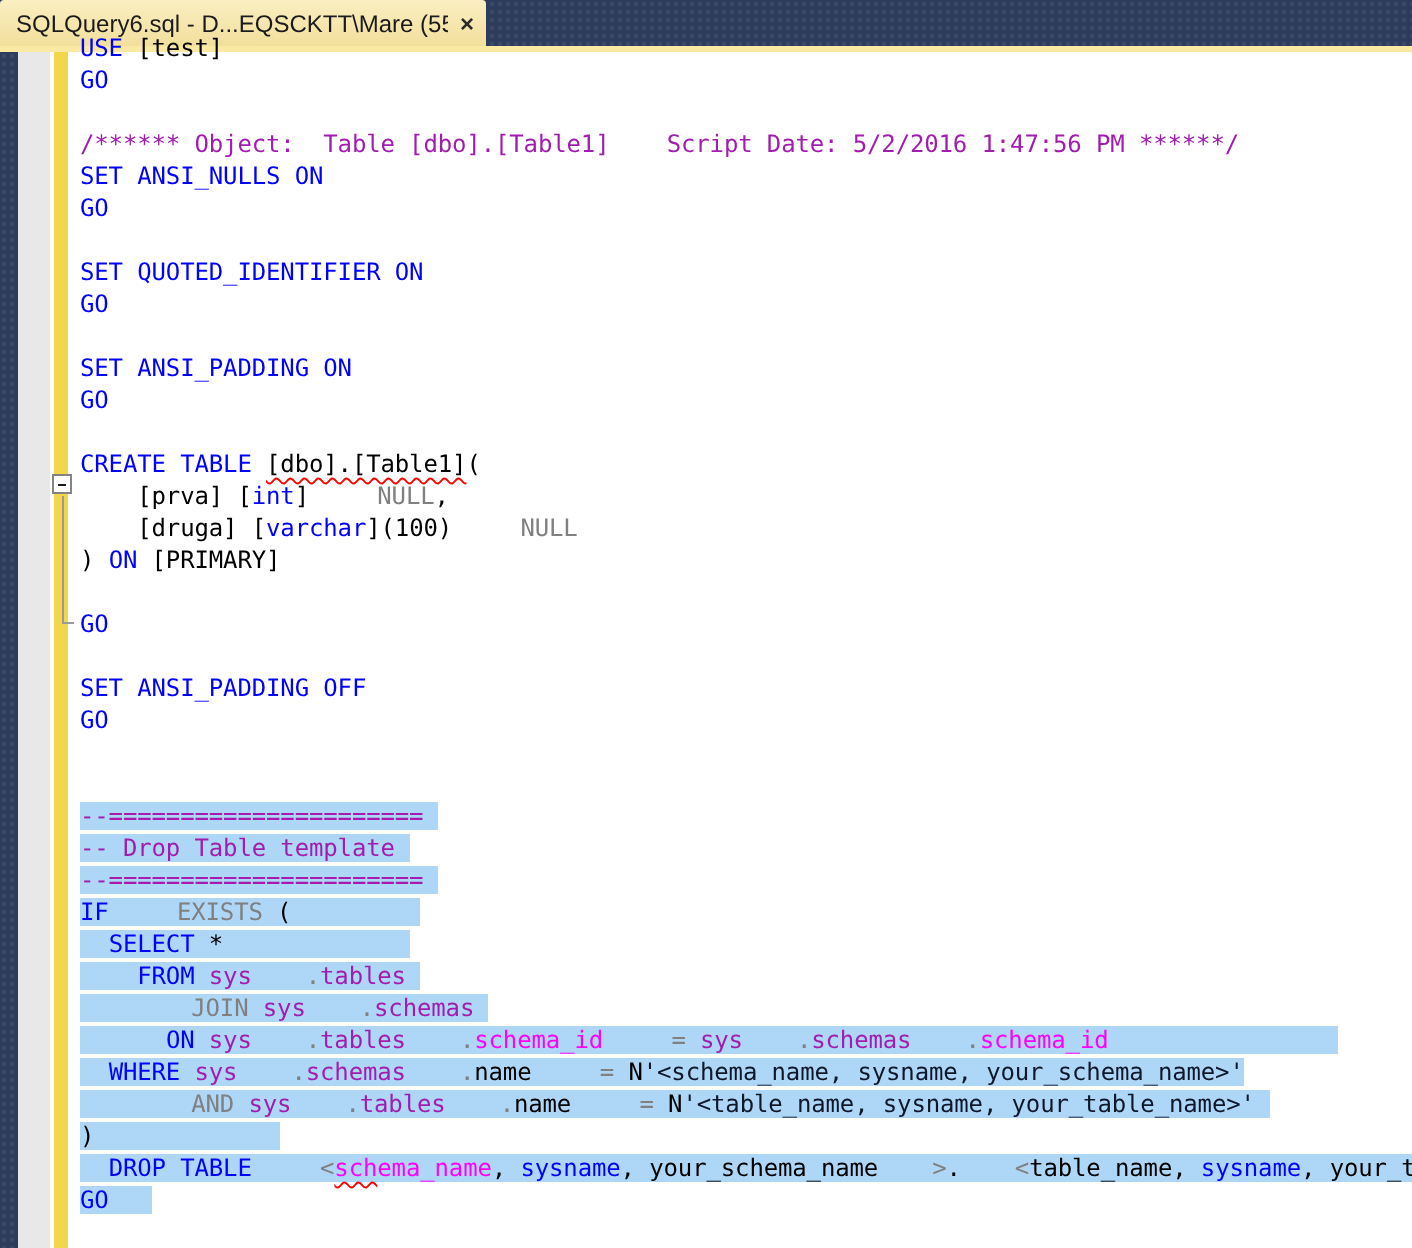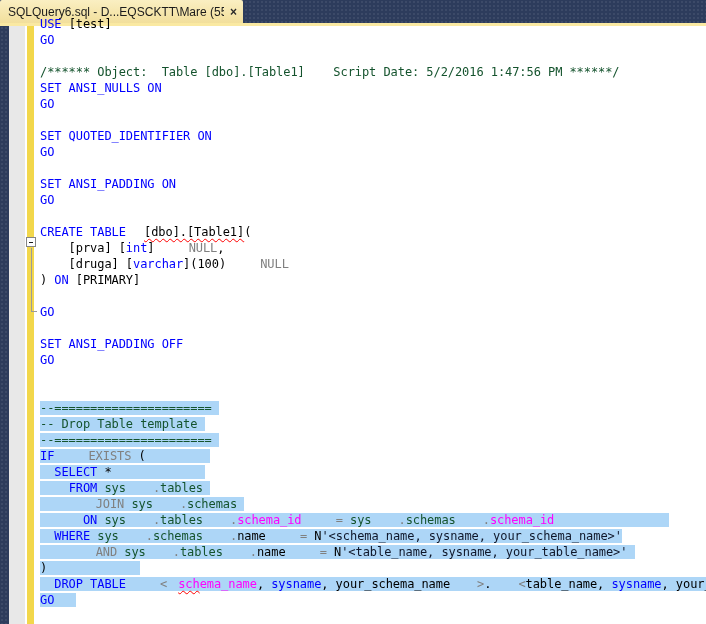--- a/index.html
+++ b/index.html
@@ -55,32 +55,31 @@
   
   .code{
     position:absolute;left:40px;top:16px;width:666px;
     font-family:"DejaVu Sans Mono","Liberation Mono",monospace;
     font-size:12px;line-height:16px;letter-spacing:-0.07px;
     white-space:pre;color:#000000;
   }
   .line{height:16px;}
   .sel{background:#add6f7;}
   .c-k{color:#0000ff;}
-  .c-c{color:#14532d;}
+  .c-c{color:#a21caf;}
   .c-g{color:#808080;padding-left:27px;}
   .c-s{color:#0f172a;}
   .c-m{color:#ff00ff;text-align:center;}
   .c-p{color:#000000;}
   .squiggle{
     text-decoration-line:underline;
     text-decoration-style:wavy;
     text-decoration-color:#ff0000;
     text-decoration-thickness:1px;
     text-underline-offset:2px;
-    margin-left:11px;
   }
 </style>
 </head>
 <body>
 
 <div class="tab-well"></div>
 <div class="tab-strip-line"></div>
 <div class="doc-tab">
   <span class="title">SQLQuery6.sql - D...EQSCKTT\Mare (55))</span>
   <span class="close">×</span>

